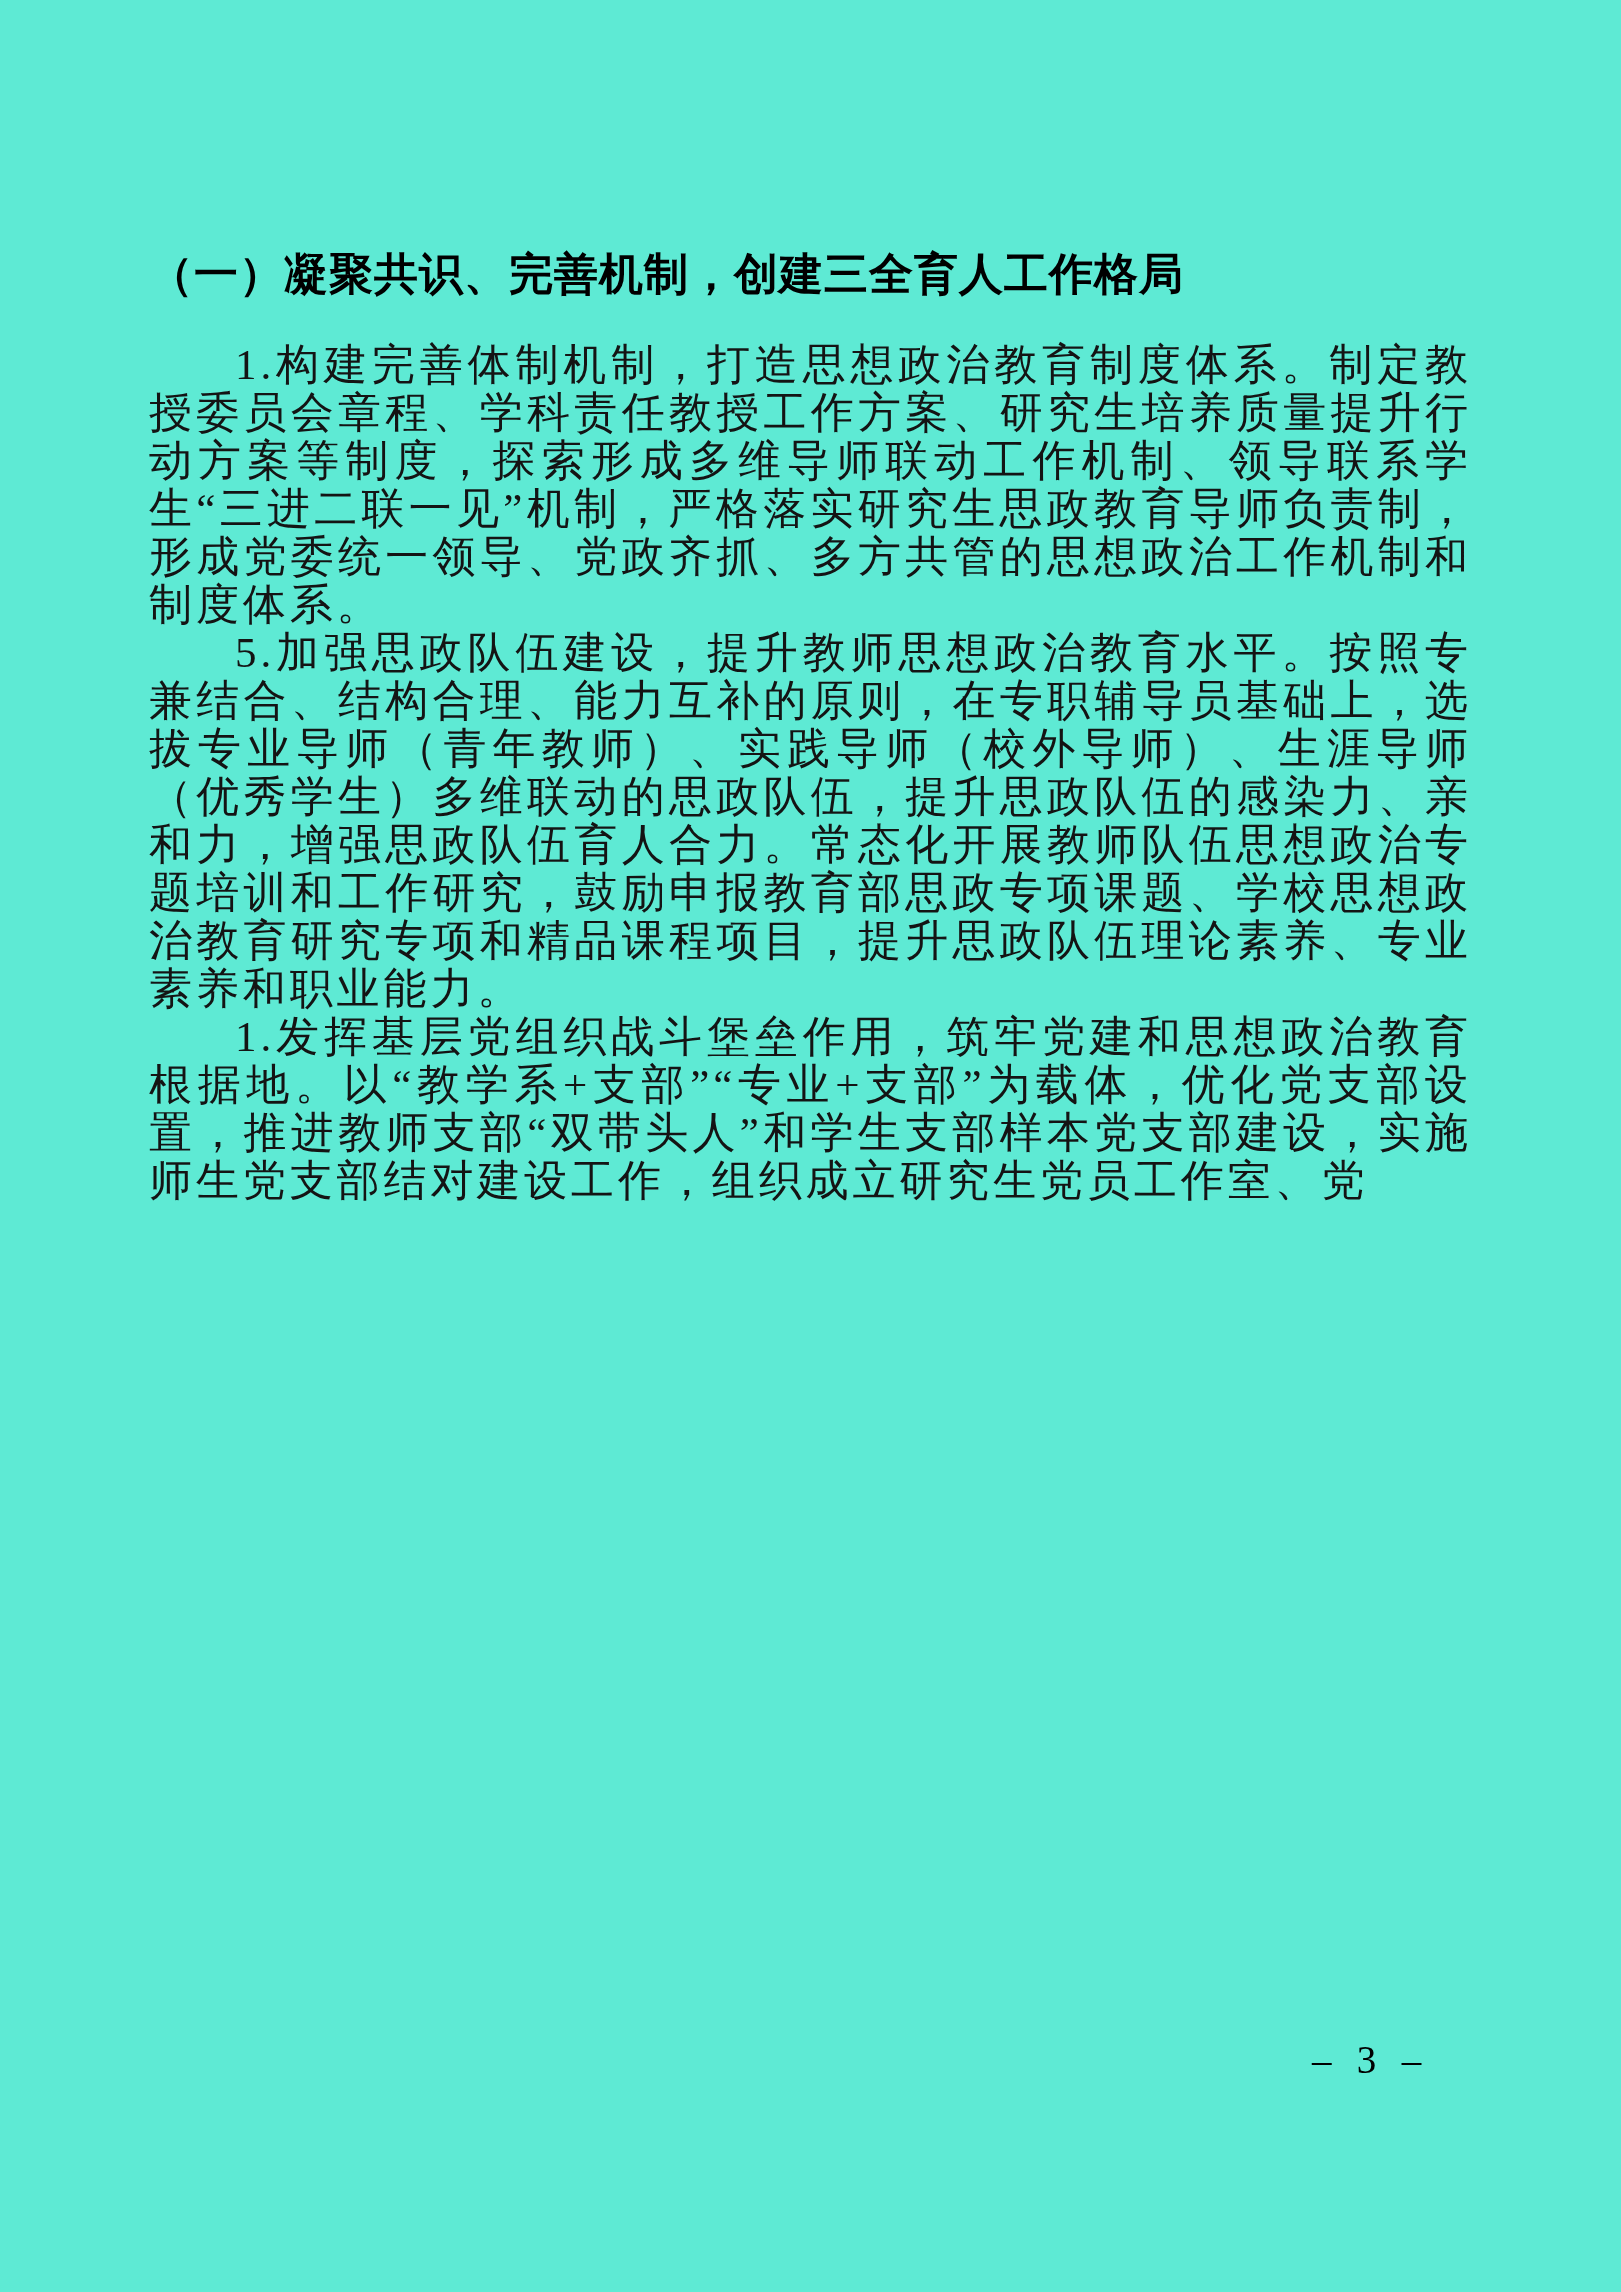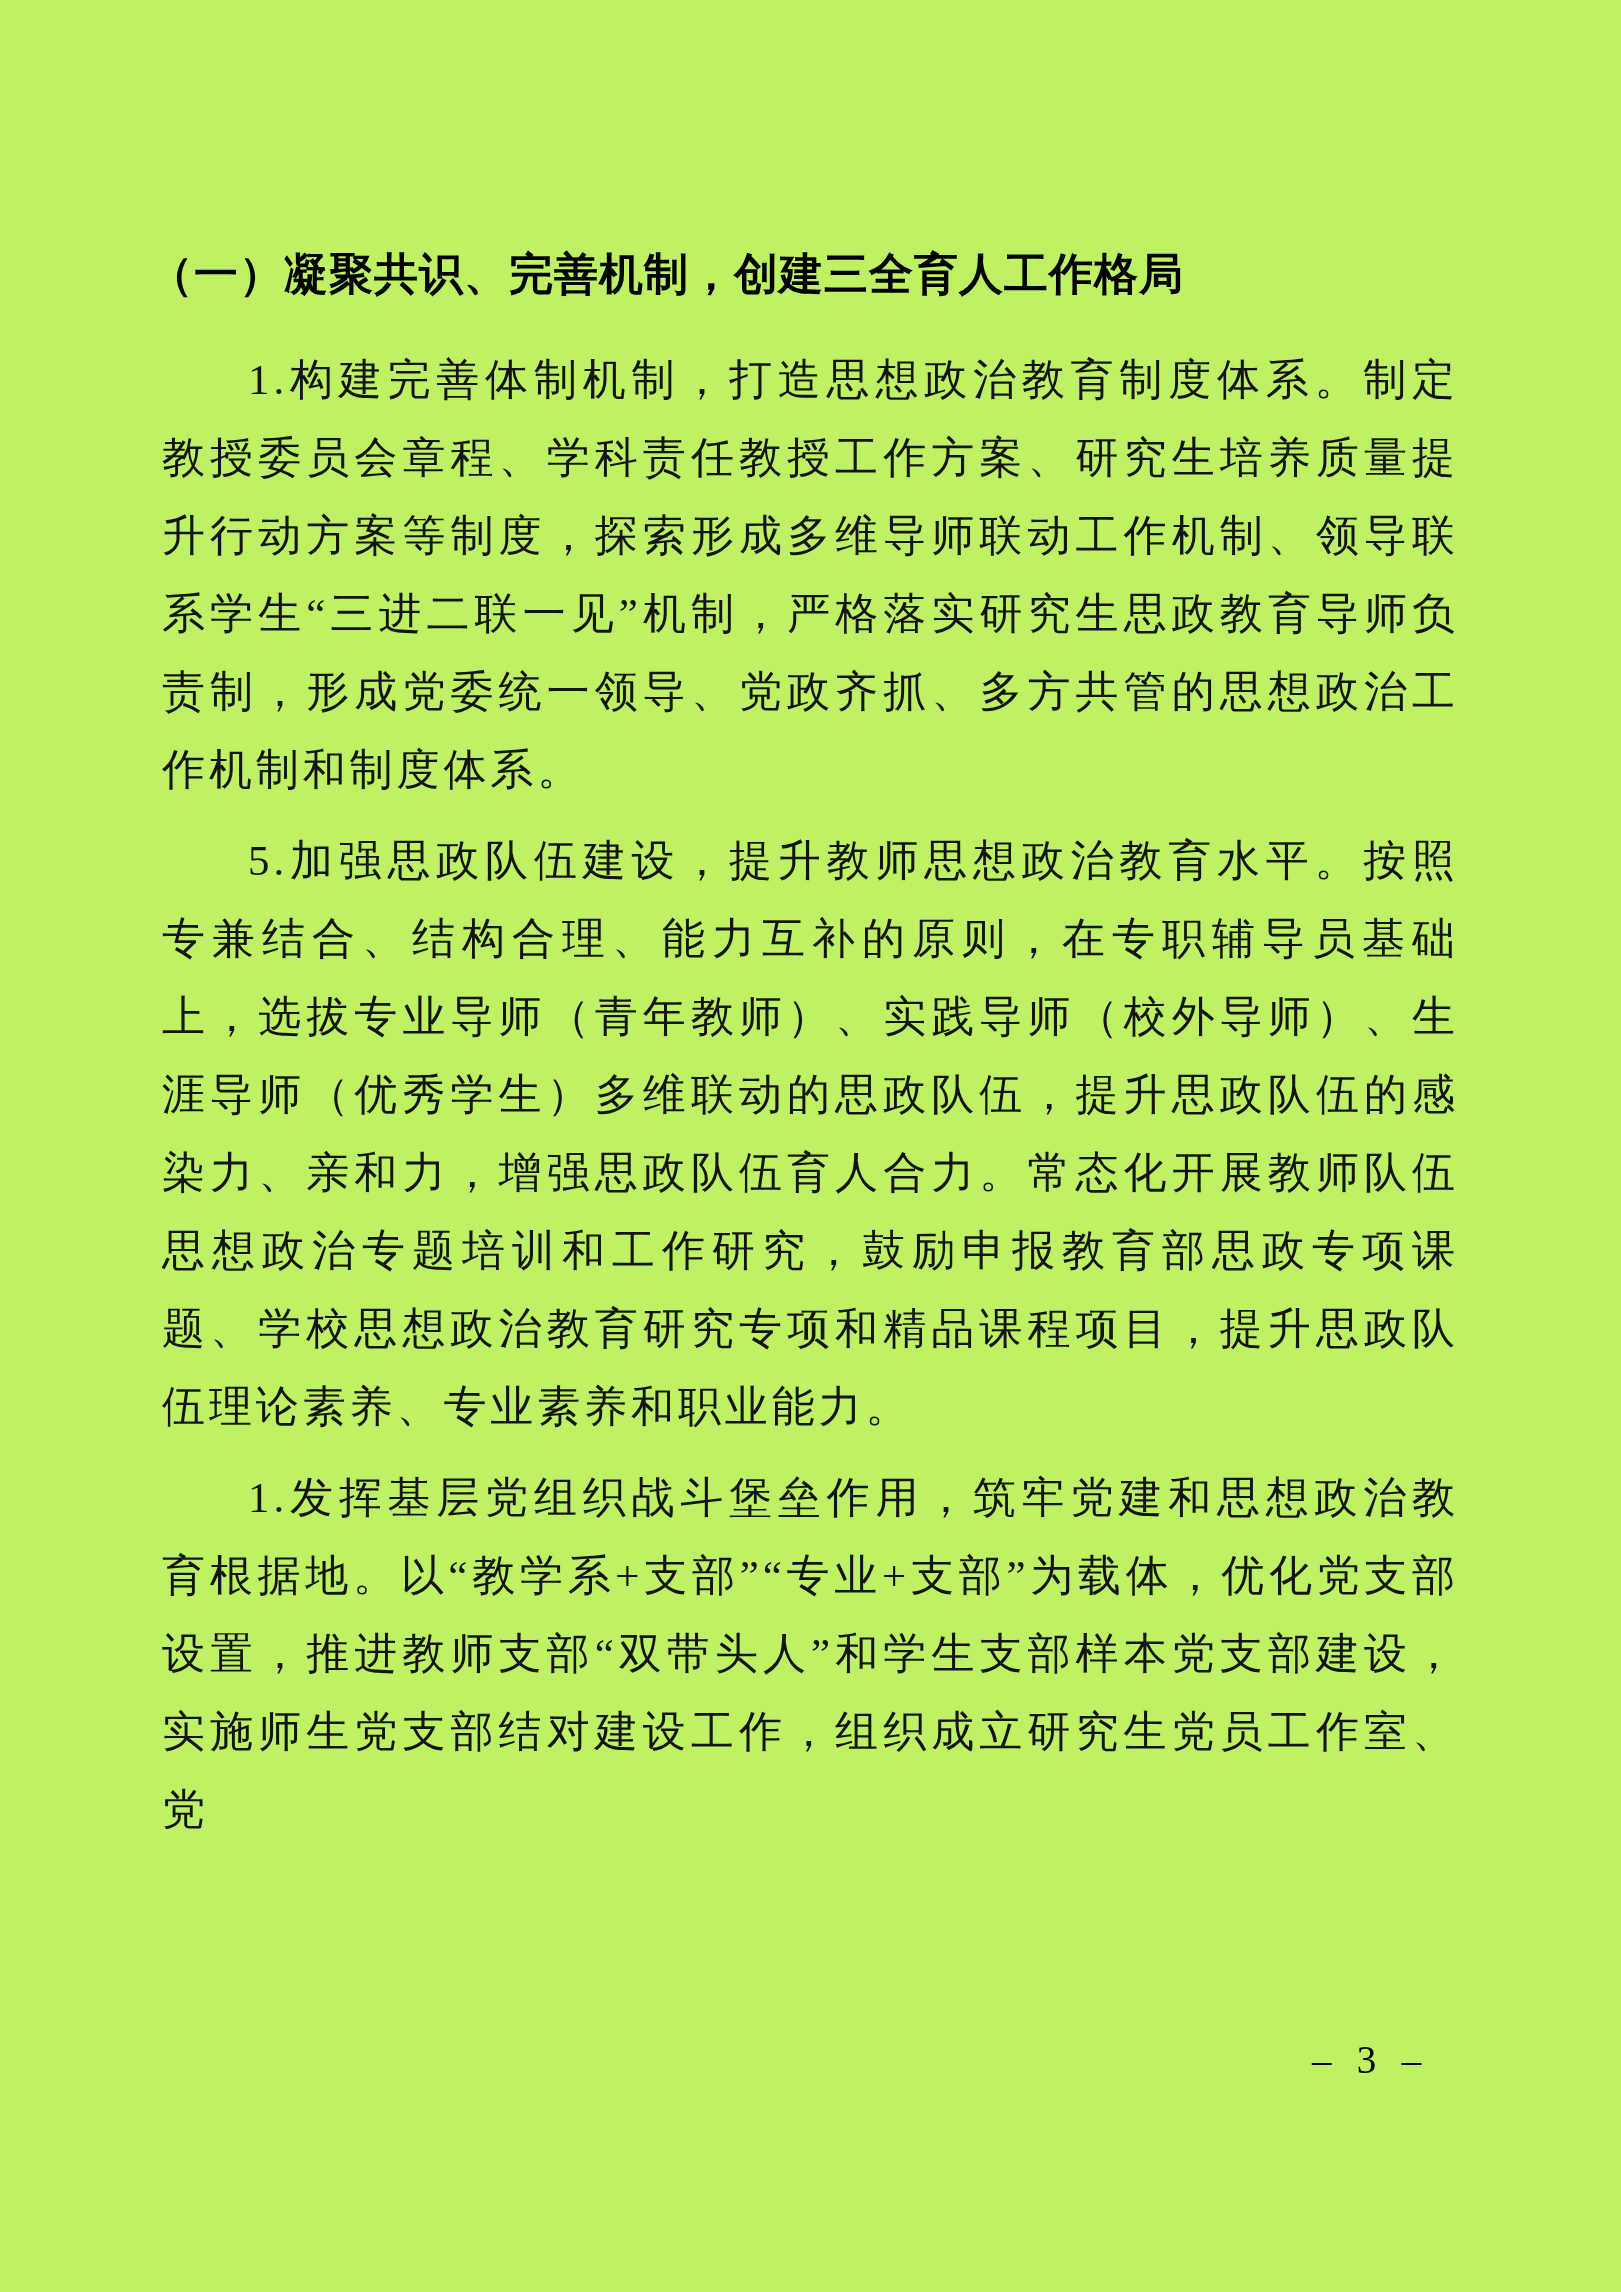--- a/index.html
+++ b/index.html
@@ -4,21 +4,21 @@
 <style>
   html, body {
     margin: 0;
     padding: 0;
     background: #ffffff;
   }
   .page {
     position: relative;
     width: 1621px;
     height: 2293px;
-    background: #bef264;
+    background: #5eead4;
     font-family: "Liberation Serif", "DejaVu Serif", serif;
     color: #111111;
     overflow: hidden;
   }
   .content {
     position: absolute;
     left: 149px;
     top: 231px;
     width: 1323px;
   }
@@ -30,23 +30,23 @@
     letter-spacing: 1px;
     margin: 0 0 21.6px 0;
     text-align: left;
   }
   .heading.second {
     margin-top: 31px;
     margin-bottom: 21.6px;
   }
   .para {
     font-size: 43px;
-    line-height: 78px;
+    line-height: 48px;
     letter-spacing: 3.9px;
-    margin: 13px;
+    margin: 0;
     text-align: justify;
     text-justify: inter-character;
     text-indent: 2em;
     color: #141414;
   }
   .page-number {
     position: absolute;
     top: 2037px;
     right: 192px;
     font-size: 39px;

